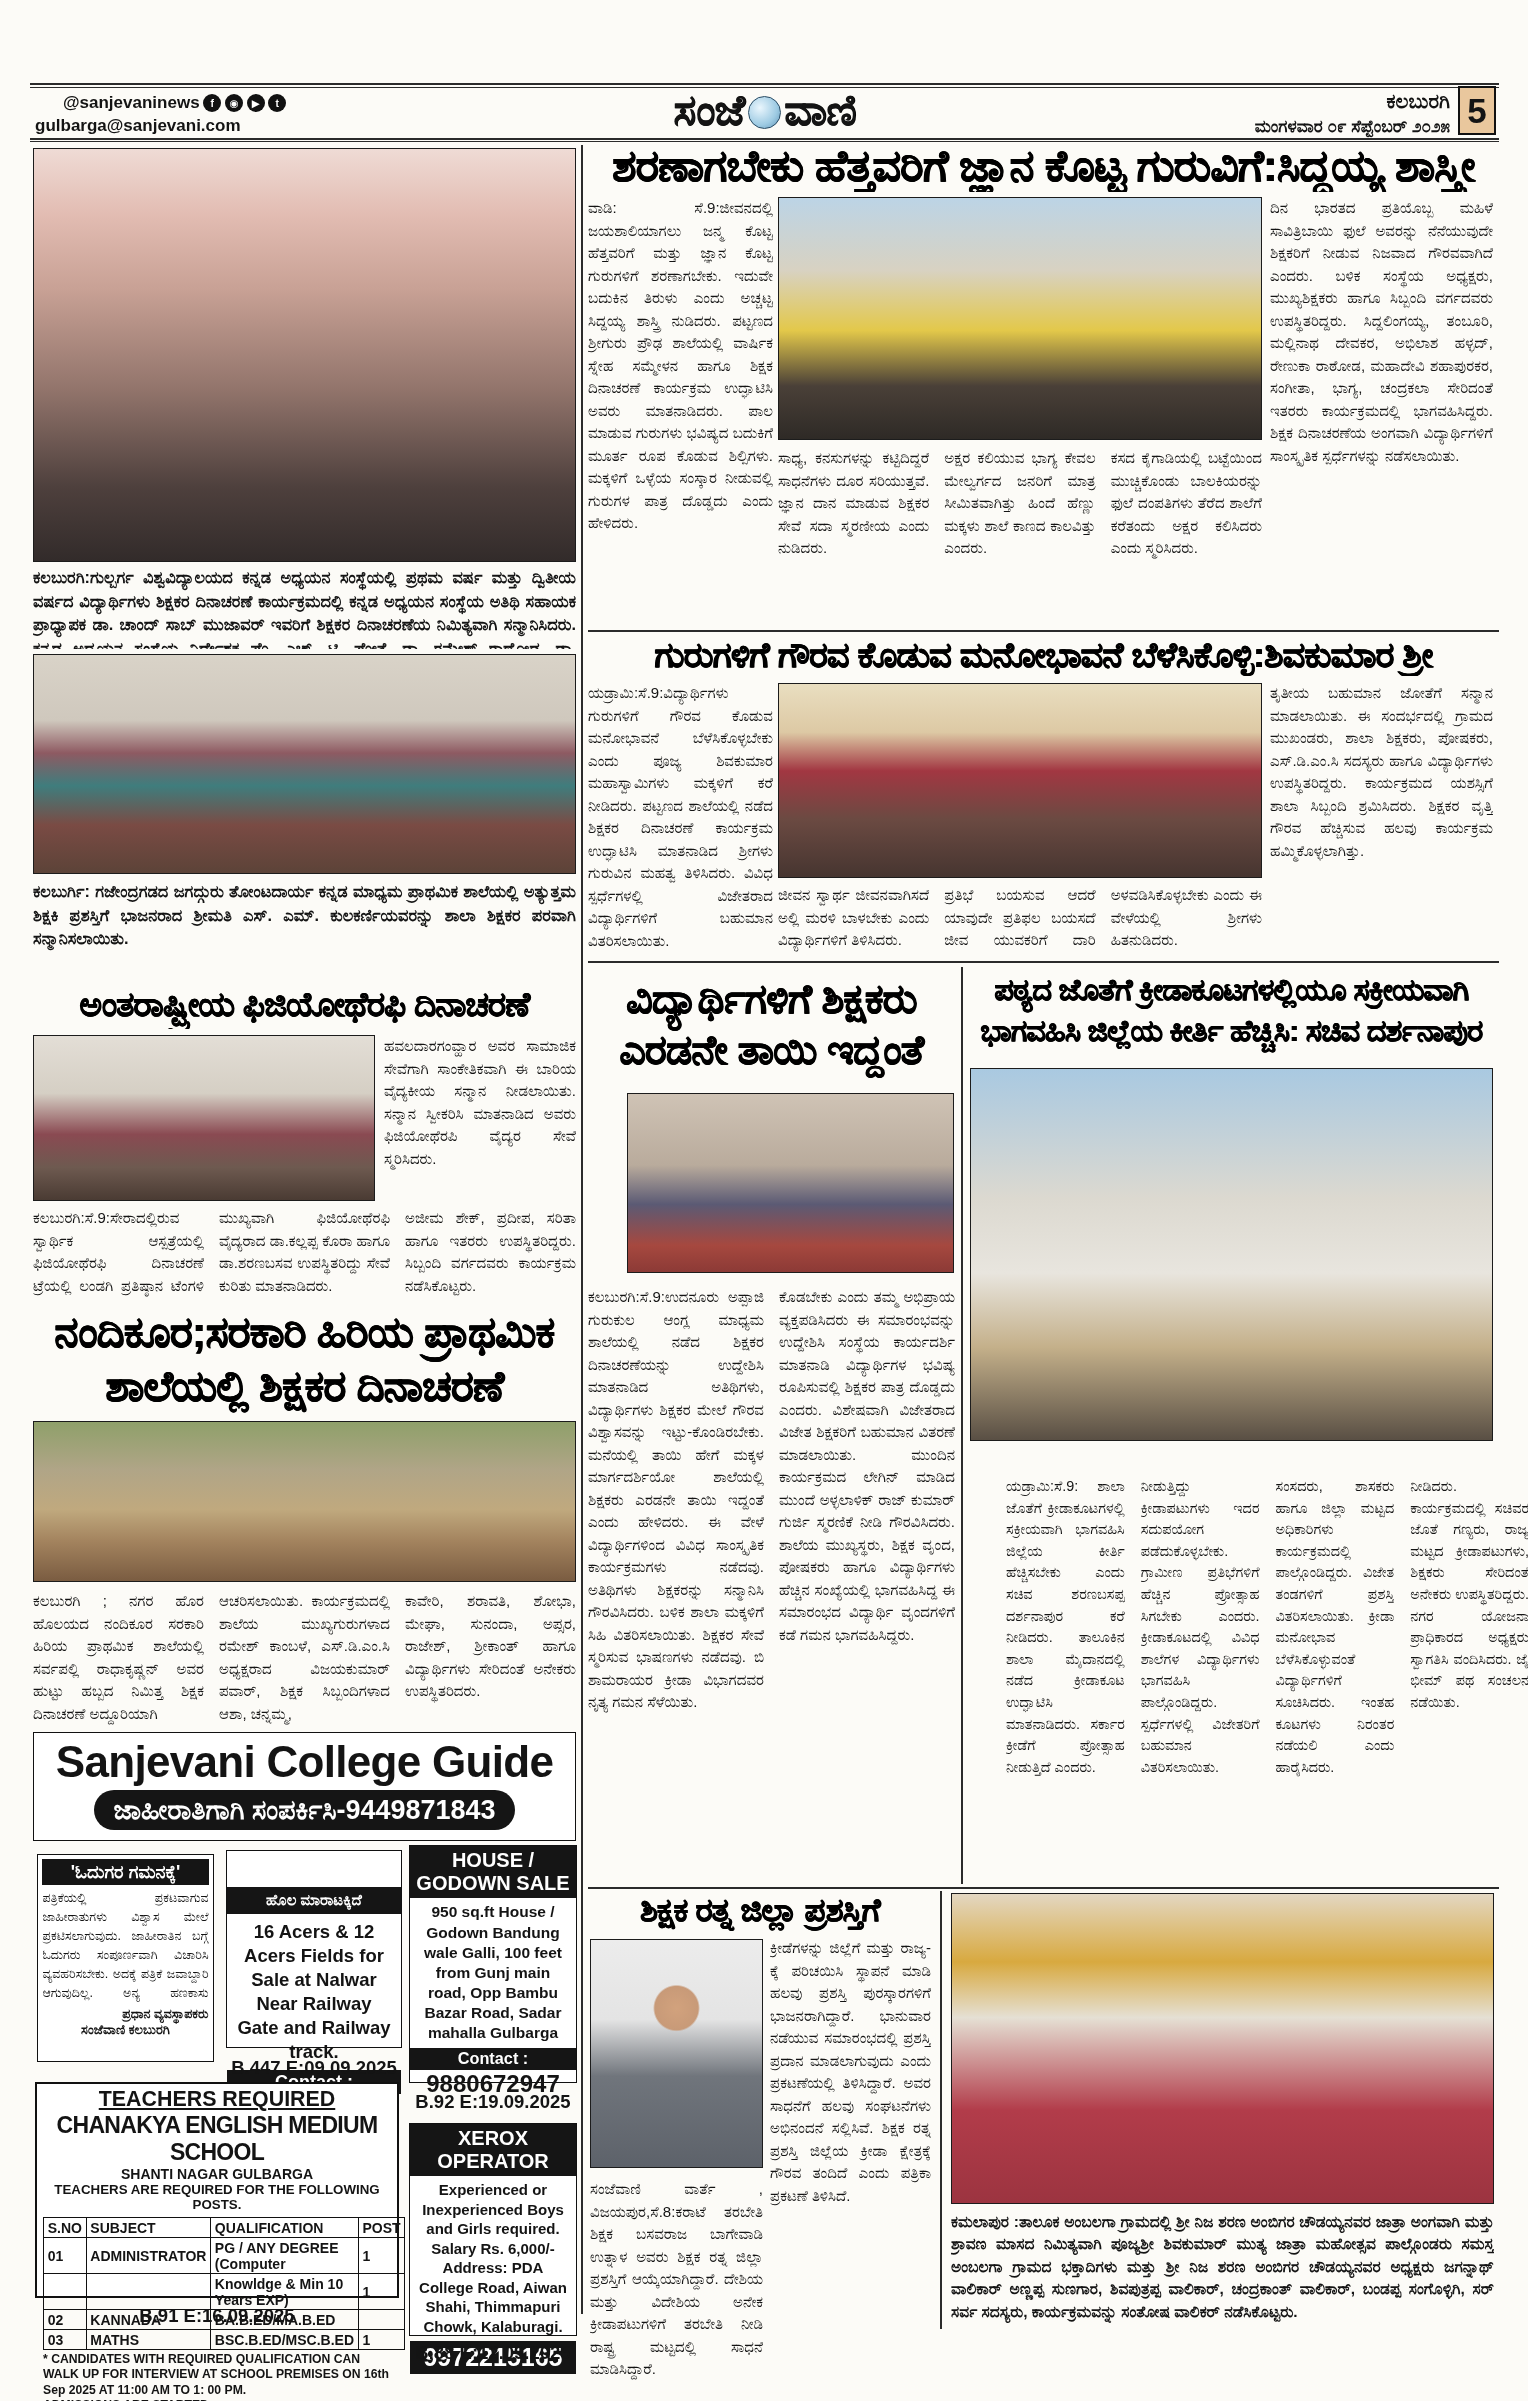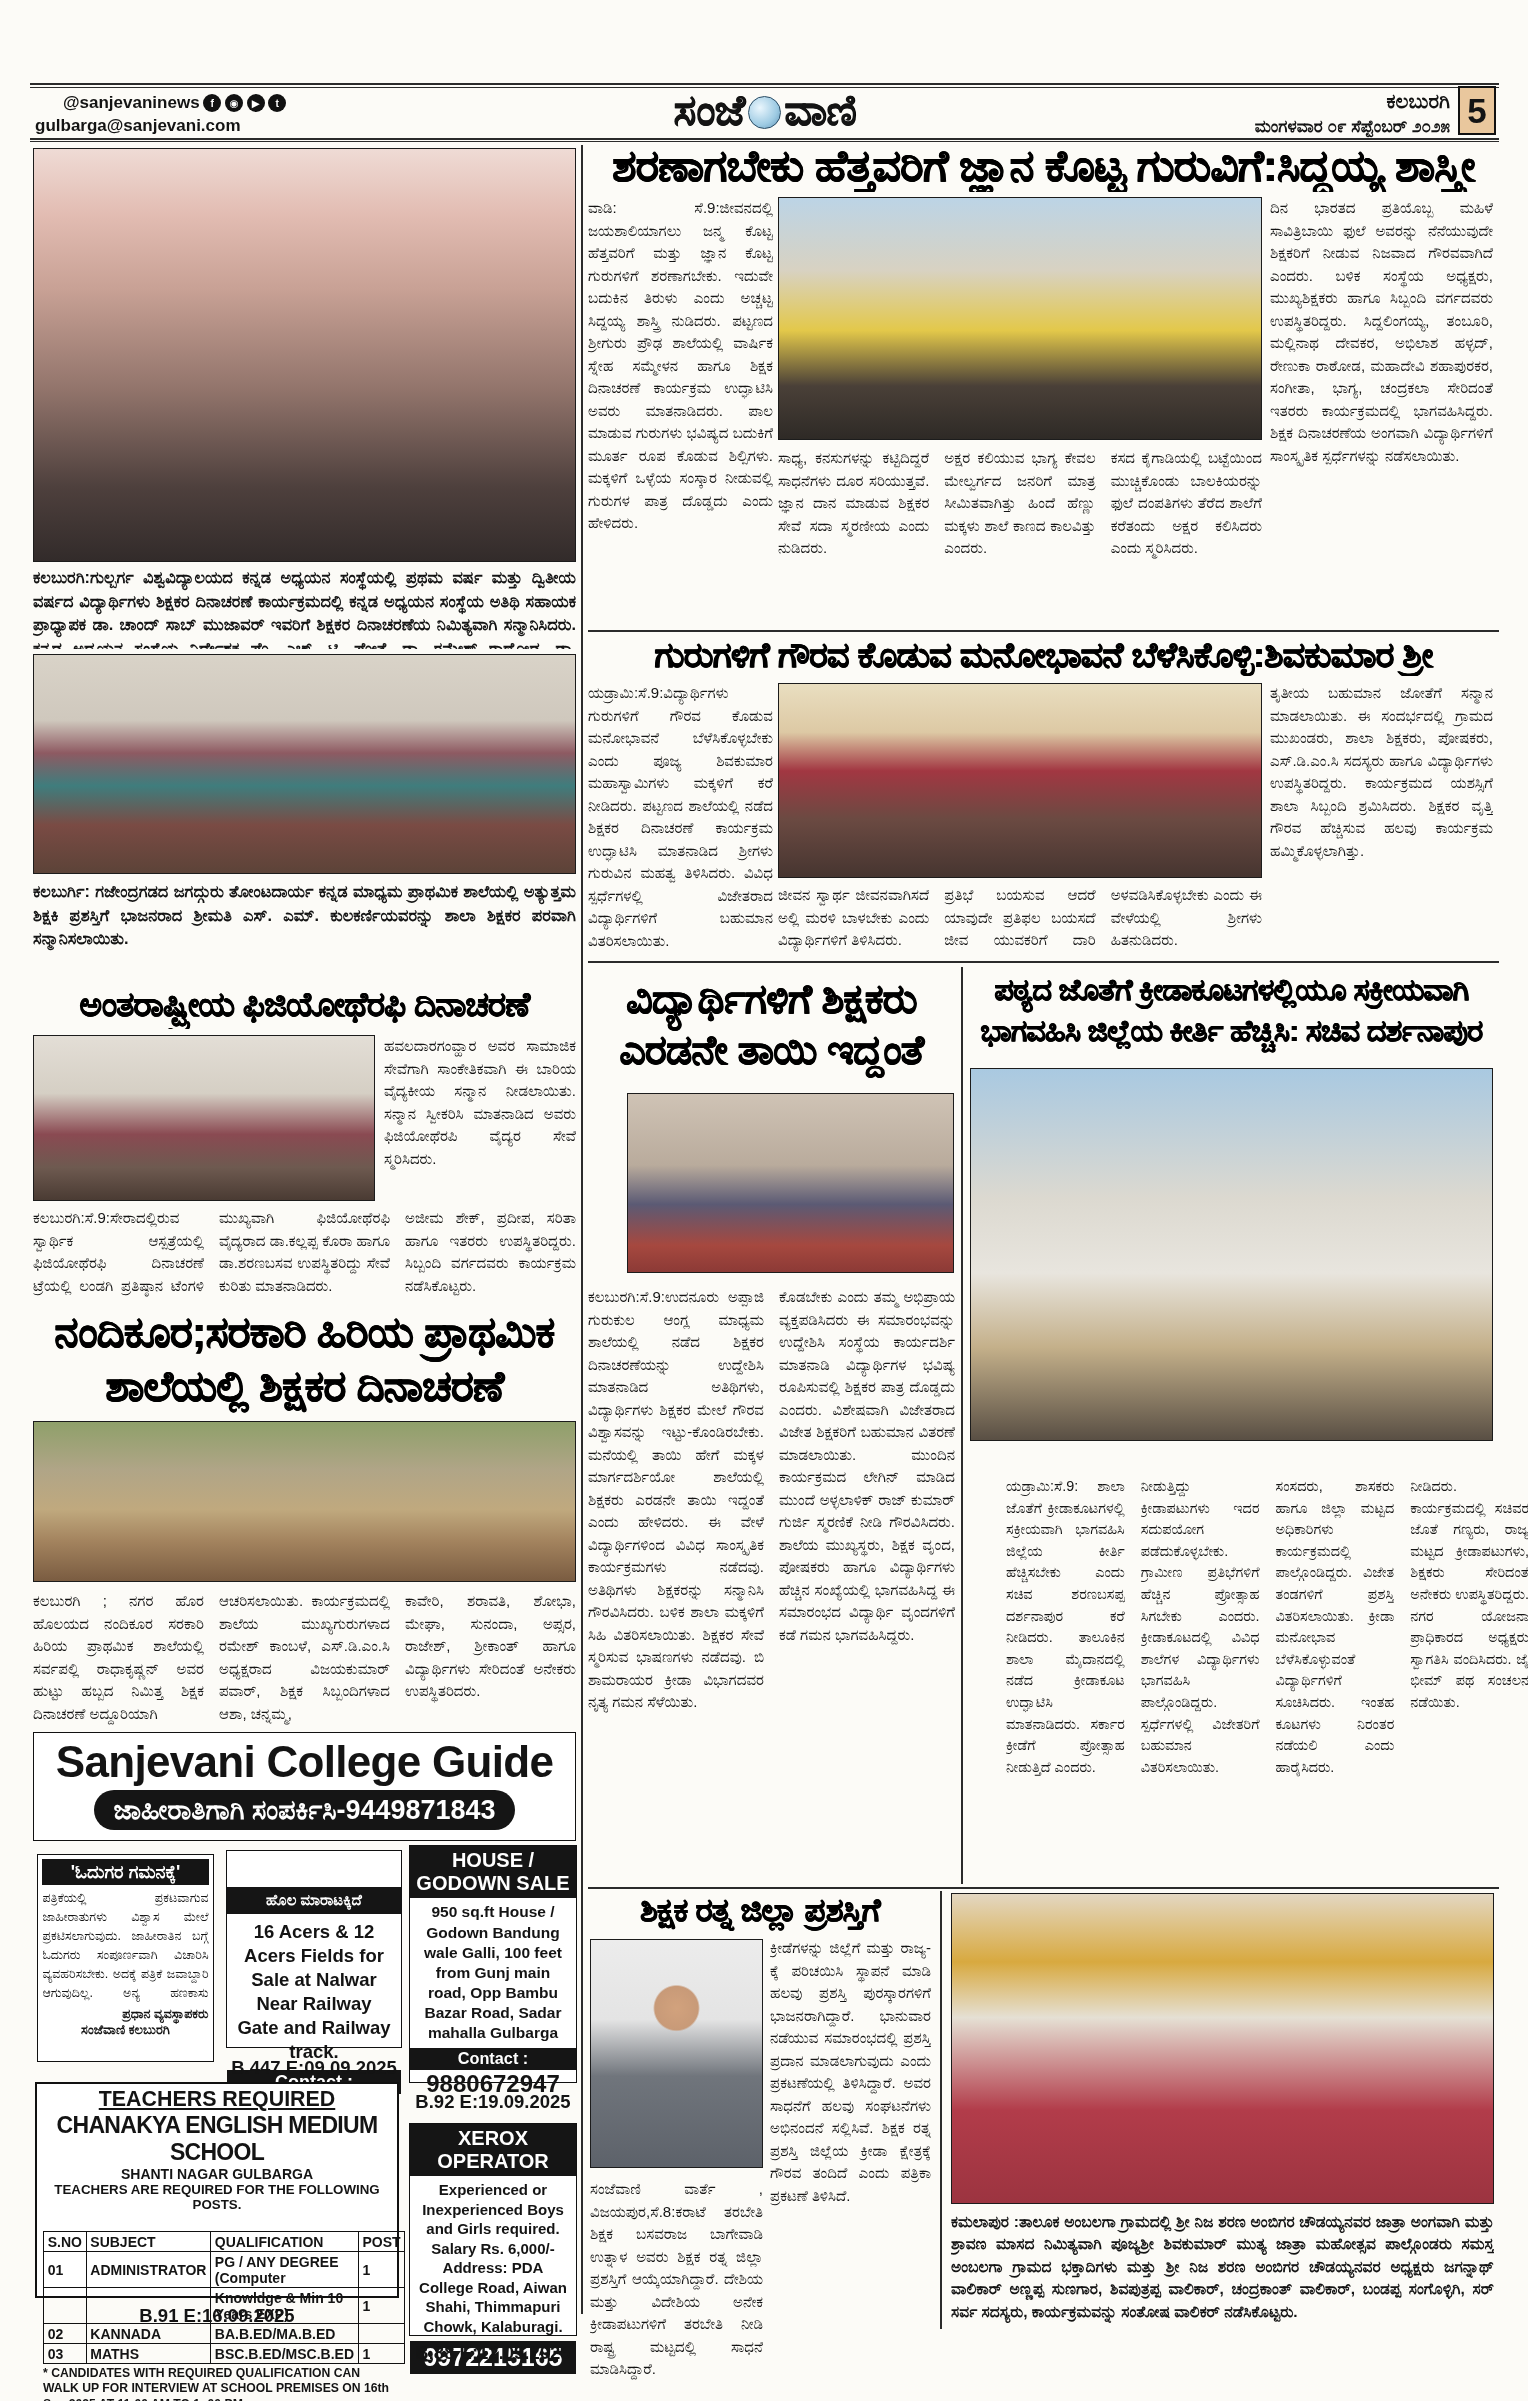--- a/index.html
+++ b/index.html
@@ -135,21 +135,21 @@
     <div class="adbar" style="font-size:16.3px;padding:1.5px 0;">Contact :</div>
     <div style="font-weight:900;font-size:24px;">9880672947</div>
   </div>
   <div class="abs adtag" style="left:409px;top:2091px;width:168px;">B.92 E:19.09.2025</div>
 
   <div class="abs adbox" style="left:35px;top:2082px;width:364px;height:216px;border-width:2.2px;padding:3px 6px;">
     <div style="font-weight:900;font-size:21.4px;text-align:center;text-decoration:underline;">TEACHERS REQUIRED</div>
     <div style="font-weight:900;font-size:23px;text-align:center;letter-spacing:-0.7px;">CHANAKYA ENGLISH MEDIUM  SCHOOL</div>
     <div style="font-weight:bold;font-size:14px;text-align:center;">SHANTI NAGAR GULBARGA</div>
     <div style="font-weight:bold;font-size:13.3px;text-align:center;">TEACHERS ARE REQUIRED FOR THE FOLLOWING POSTS.</div>
-    <table class="tbl" style="margin-top:19px;">
+    <table class="tbl" style="margin-top:5px;">
       <tbody>
           <tr>
         <th style="width:43px;">S.NO</th>
         <th style="width:111px;">SUBJECT</th>
         <th>QUALIFICATION</th>
         <th style="width:37px;">POST</th>
       </tr>
       <tr>
         <td>01</td>
         <td>ADMINISTRATOR</td>

